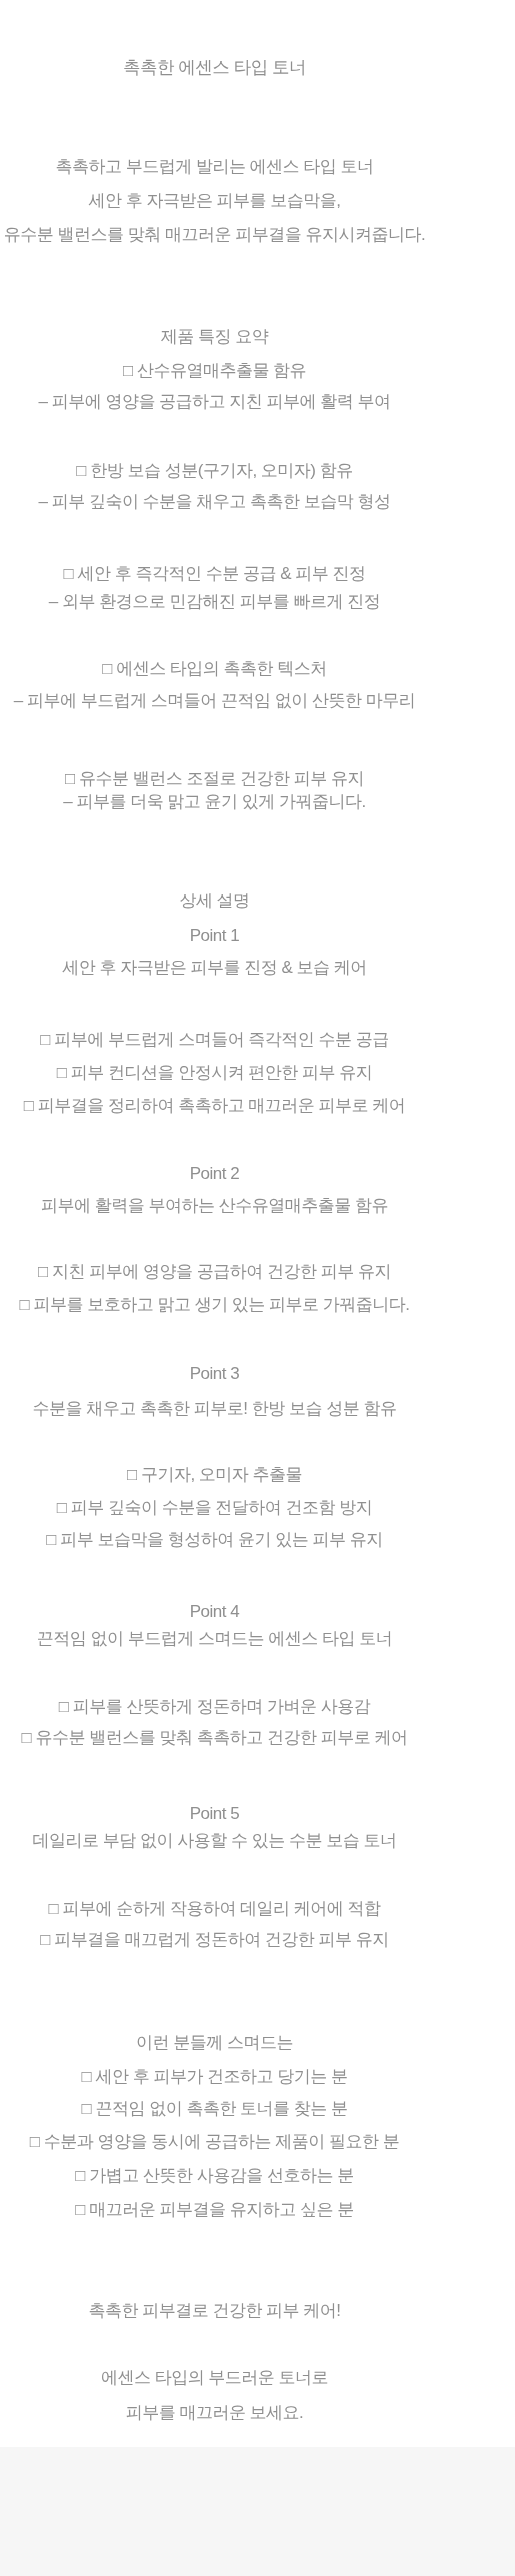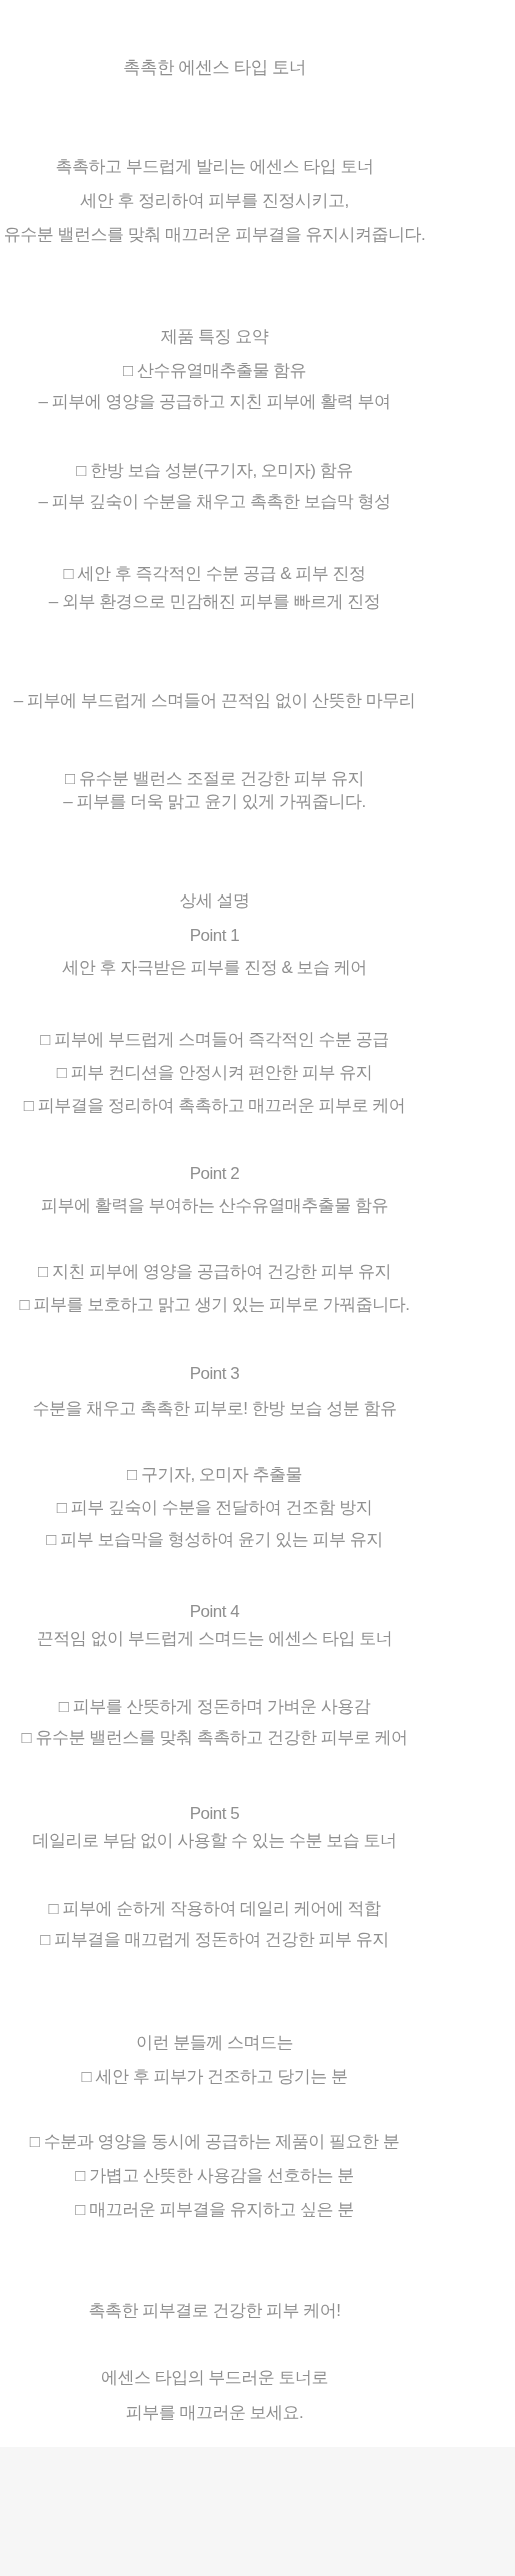--- a/index.html
+++ b/index.html
@@ -20,30 +20,31 @@
   }
 </style>
 </head>
 <body>
 
 <div class="page">
 
   <div class="t big" style="top:57px">촉촉한 에센스 타입 토너</div>
 
   <div class="t" style="top:157px">촉촉하고 부드럽게 발리는 에센스 타입 토너</div>
-  <div class="t" style="top:191px">세안 후 정리하여 피부를 진정시키고,</div>
+  <div class="t" style="top:191px">세안 후 자극받은 피부를 보습막을,</div>
   <div class="t" style="top:225px">유수분 밸런스를 맞춰 매끄러운 피부결을 유지시켜줍니다.</div>
 
   <div class="t" style="top:327px">제품 특징 요약</div>
   <div class="t" style="top:361px">□ 산수유열매추출물 함유</div>
   <div class="t" style="top:392px">– 피부에 영양을 공급하고 지친 피부에 활력 부여</div>
   <div class="t" style="top:461px">□ 한방 보습 성분(구기자, 오미자) 함유</div>
   <div class="t" style="top:492px">– 피부 깊숙이 수분을 채우고 촉촉한 보습막 형성</div>
   <div class="t" style="top:564px">□ 세안 후 즉각적인 수분 공급 &amp; 피부 진정</div>
   <div class="t" style="top:592px">– 외부 환경으로 민감해진 피부를 빠르게 진정</div>
+  <div class="t" style="top:659px">□ 에센스 타입의 촉촉한 텍스처</div>
   <div class="t" style="top:691px">– 피부에 부드럽게 스며들어 끈적임 없이 산뜻한 마무리</div>
   <div class="t" style="top:769px">□ 유수분 밸런스 조절로 건강한 피부 유지</div>
   <div class="t" style="top:792px">– 피부를 더욱 맑고 윤기 있게 가꿔줍니다.</div>
 
   <div class="t" style="top:891px">상세 설명</div>
 
   <div class="t" style="top:926px">Point 1</div>
   <div class="t" style="top:958px">세안 후 자극받은 피부를 진정 &amp; 보습 케어</div>
   <div class="t" style="top:1030px">□ 피부에 부드럽게 스며들어 즉각적인 수분 공급</div>
   <div class="t" style="top:1063px">□ 피부 컨디션을 안정시켜 편안한 피부 유지</div>
@@ -65,20 +66,21 @@
   <div class="t" style="top:1697px">□ 피부를 산뜻하게 정돈하며 가벼운 사용감</div>
   <div class="t" style="top:1728px">□ 유수분 밸런스를 맞춰 촉촉하고 건강한 피부로 케어</div>
 
   <div class="t" style="top:1804px">Point 5</div>
   <div class="t" style="top:1831px">데일리로 부담 없이 사용할 수 있는 수분 보습 토너</div>
   <div class="t" style="top:1899px">□ 피부에 순하게 작용하여 데일리 케어에 적합</div>
   <div class="t" style="top:1930px">□ 피부결을 매끄럽게 정돈하여 건강한 피부 유지</div>
 
   <div class="t" style="top:2033px">이런 분들께 스며드는</div>
   <div class="t" style="top:2067px">□ 세안 후 피부가 건조하고 당기는 분</div>
+  <div class="t" style="top:2099px">□ 끈적임 없이 촉촉한 토너를 찾는 분</div>
   <div class="t" style="top:2132px">□ 수분과 영양을 동시에 공급하는 제품이 필요한 분</div>
   <div class="t" style="top:2166px">□ 가볍고 산뜻한 사용감을 선호하는 분</div>
   <div class="t" style="top:2200px">□ 매끄러운 피부결을 유지하고 싶은 분</div>
 
   <div class="t" style="top:2301px">촉촉한 피부결로 건강한 피부 케어!</div>
   <div class="t" style="top:2368px">에센스 타입의 부드러운 토너로</div>
   <div class="t" style="top:2403px">피부를 매끄러운 보세요.</div>
 
   <div class="band"></div>
   <div class="t" style="top:2573px">HOW TO USE</div>

